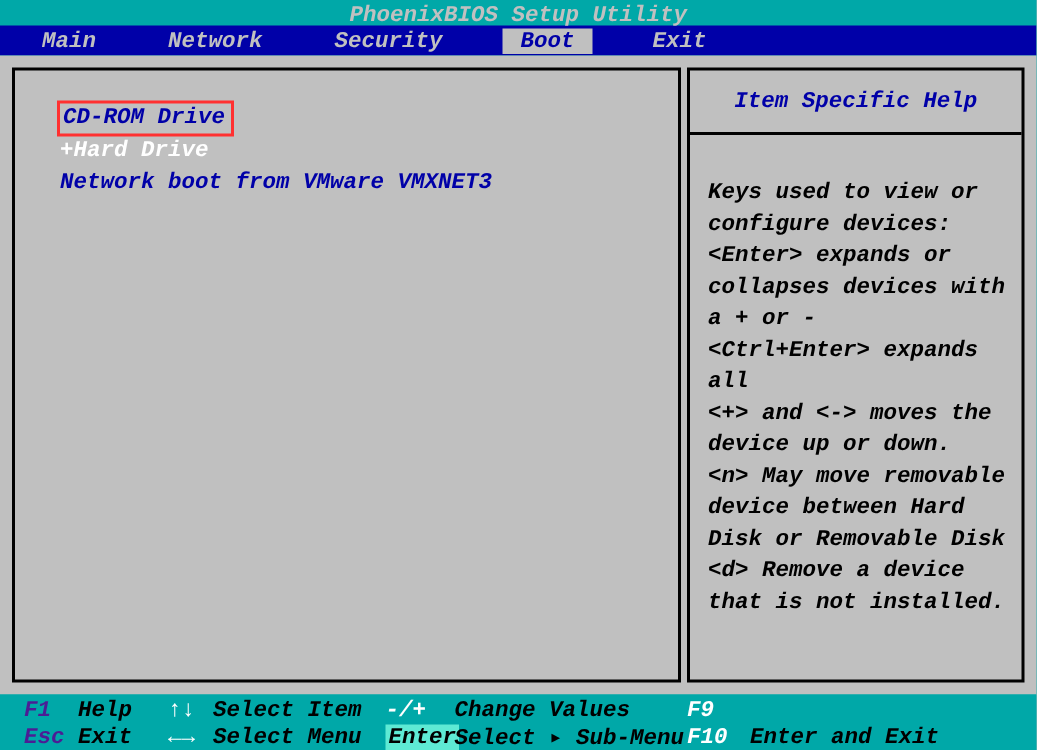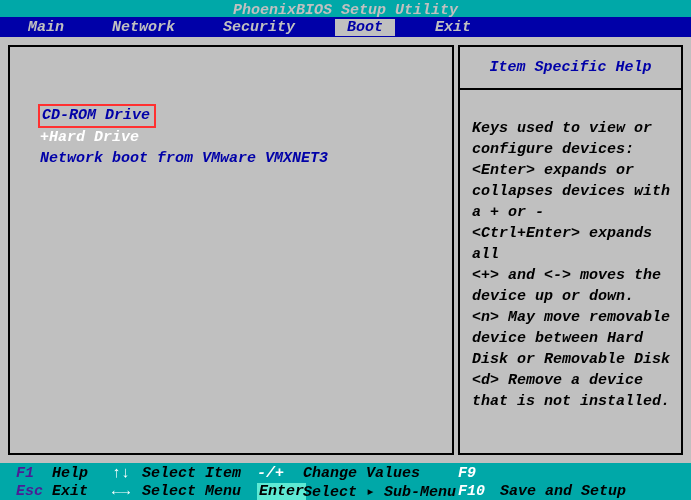--- a/index.html
+++ b/index.html
@@ -75,21 +75,20 @@
   }
   .boot-item.selected {
     color: #fff;
   }
   .boot-row { line-height: 1.35; }
   .highlight-box {
     border: 2px solid #ff3030;
     padding: 0 4px 0 2px;
     display: inline-block;
     margin-left: -2px;
-    margin-top: 37px;
   }
   .footer {
     background: #00a8a8;
     height: 37px;
     padding: 1px 8px 0 16px;
     color: #000;
   }
   .footer-row {
     display: flex;
     align-items: center;
@@ -143,15 +142,15 @@
     <span class="fk2">F9</span>
   </div>
   <div class="footer-row">
     <span class="fk">Esc</span>
     <span class="fd">Exit</span>
     <span class="fs">←→</span>
     <span class="fsd">Select Menu</span>
     <span class="fv"><span class="enter-key">Enter</span></span>
     <span class="fvd">Select ▸ Sub-Menu</span>
     <span class="fk2">F10</span>
-    <span class="fd2">Save and Setup</span>
+    <span class="fd2">Enter and Exit</span>
   </div>
 </div>
 
 </body></html>

